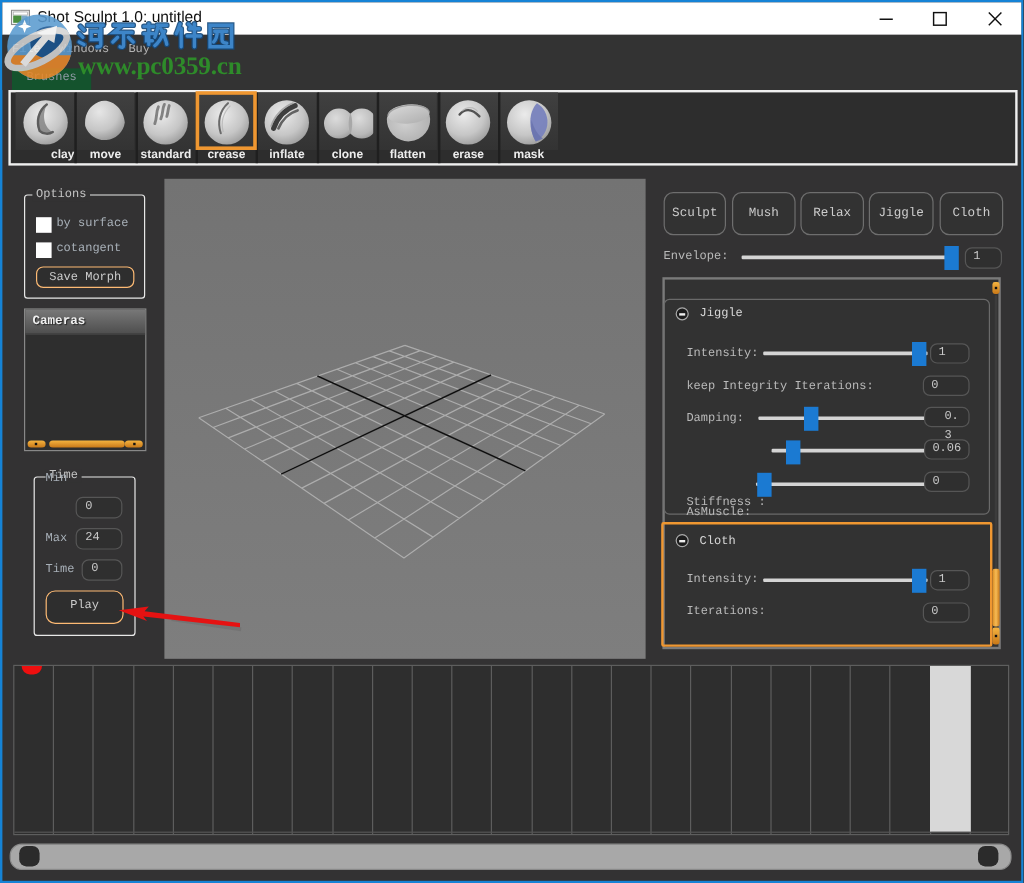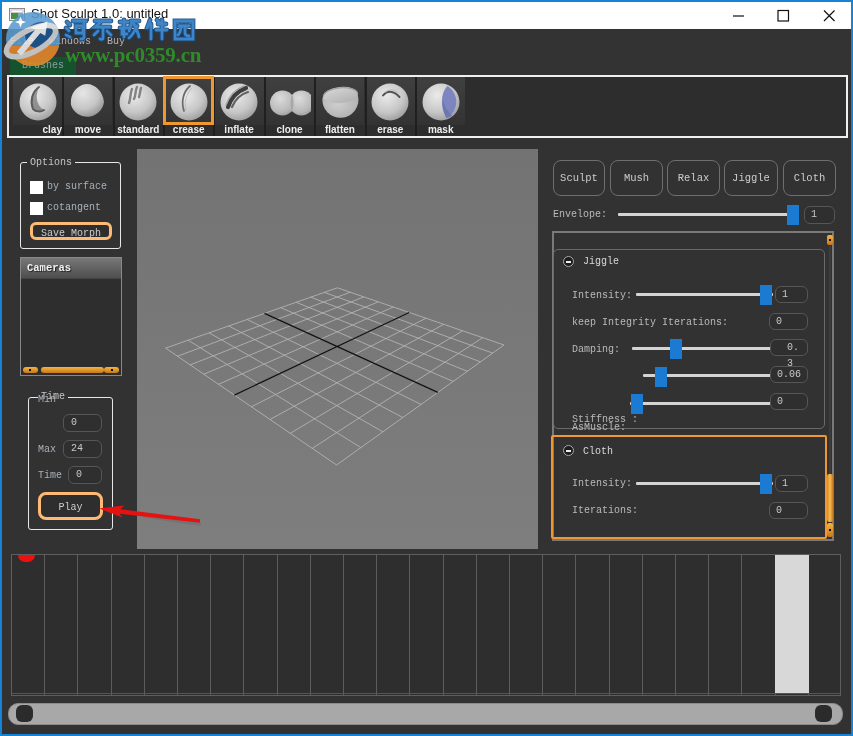--- a/index.html
+++ b/index.html
@@ -14,21 +14,21 @@
 #tab{position:absolute;left:10px;top:57px;width:66px;height:18px;background:#14532d;color:#8f9aa5;font-size:10px;text-align:center;line-height:18px;}
 #toolbar{position:absolute;left:7px;top:75px;width:841px;height:63px;border:2px solid #f0f0f0;background:#2d2d2d;}
 .tile{position:absolute;top:0px;width:49px;height:48px;background:linear-gradient(#404040,#333);}
 .tname{position:absolute;top:48px;height:12px;width:49px;text-align:center;font-family:"Liberation Sans",sans-serif;font-size:10px;font-weight:bold;color:#ededed;line-height:11px;}
 .tsel{position:absolute;border:3px solid #ef9731;}
 
 .groupbox{position:absolute;border:1px solid #e8e8e8;border-radius:3px;}
 .grouplabel{position:absolute;background:#333233;color:#c4c4c4;font-size:10px;padding:0 3px;}
 .cbx{position:absolute;width:13px;height:13px;background:#fff;}
 .cblabel{position:absolute;font-size:10px;color:#a8b0b8;}
-.btn{position:absolute;background:#2e2e2e;border:3px solid #fdba74;border-radius:6px;color:#ccc;font-size:10px;text-align:center;font-family:"Liberation Mono",monospace;}
+.btn{position:absolute;background:#2e2e2e;border:1px solid #fdba74;border-radius:6px;color:#ccc;font-size:10px;text-align:center;font-family:"Liberation Mono",monospace;}
 .input{position:absolute;background:#2f2f2f;border:1px solid #565656;border-radius:6px;color:#c8c8c8;font-size:10px;line-height:16px;padding-left:7px;}
 
 .rbtn{position:absolute;top:160px;height:36px;background:#323232;border:1px solid #6e6e6e;border-radius:8px;color:#ccc;font-size:10.5px;text-align:center;line-height:34px;}
 .slider-track{position:absolute;height:3px;background:#d4d4d4;border-radius:1px;}
 .slider-handle{position:absolute;width:12px;height:20px;background:#1b7ad2;}
 .vbox{position:absolute;background:#2f2f2f;border:1px solid #565656;border-radius:6px;color:#c8c8c8;font-size:10px;line-height:16px;padding-left:6px;}
 .rlabel{position:absolute;font-size:10px;color:#b9b9b9;}
 .mincircle{position:absolute;width:11px;height:11px;border-radius:50%;background:#1c1c1c;border:1px solid #aaa;}
 .mincircle:after{content:"";position:absolute;left:2px;top:4px;width:5px;height:1.5px;background:#eee;}
 

